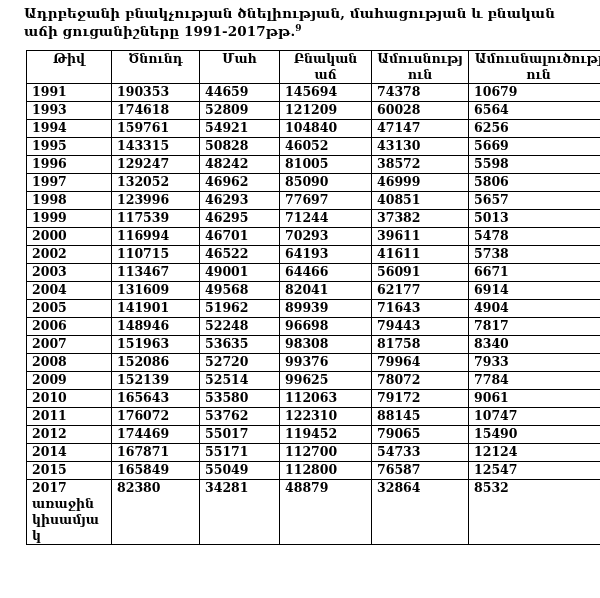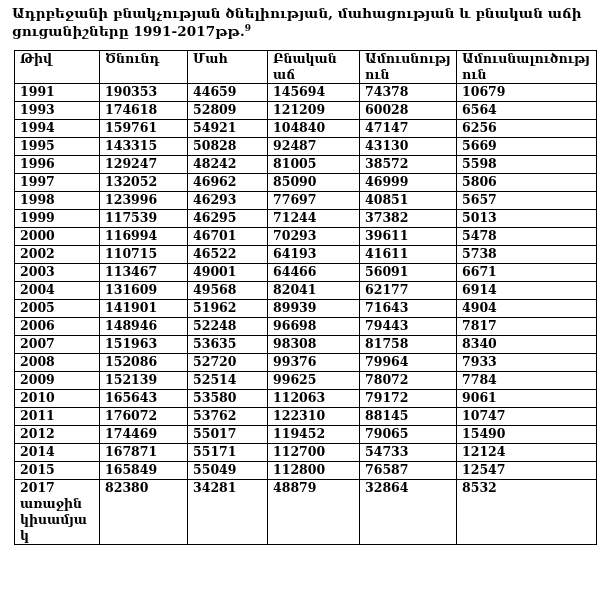--- a/index.html
+++ b/index.html
@@ -9,21 +9,21 @@
     width: 600px;
     height: 598px;
     overflow: hidden;
     font-family: "DejaVu Serif", "Liberation Serif", serif;
     color: #000000;
   }
   .page {
     width: 600px;
     height: 598px;
     box-sizing: border-box;
-    padding: 4px 8px 0 12px;
+    padding: 4px 8px 0 24px;
   }
   .doc-title {
     margin: 0 0 10px 0;
     max-width: 584px;
     font-size: 13.5px;
     font-weight: bold;
     line-height: 18px;
     letter-spacing: 0.1px;
   }
   .doc-title sup {
@@ -44,20 +44,21 @@
     font-size: 12.5px;
     font-weight: bold;
     line-height: 16px;
     text-align: left;
     vertical-align: top;
     overflow: hidden;
     word-wrap: break-word;
   }
   table.stats th {
     font-weight: bold;
+    text-align: center;
   }
   col.c1 { width: 85px; }
   col.c2 { width: 88px; }
   col.c3 { width: 80px; }
   col.c4 { width: 92px; }
   col.c5 { width: 97px; }
   col.c6 { width: 140px; }
 </style>
 </head>
 <body>
@@ -107,21 +108,21 @@
           <td>159761</td>
           <td>54921</td>
           <td>104840</td>
           <td>47147</td>
           <td>6256</td>
         </tr>
         <tr>
           <td>1995</td>
           <td>143315</td>
           <td>50828</td>
-          <td>92487</td>
+          <td>46052</td>
           <td>43130</td>
           <td>5669</td>
         </tr>
         <tr>
           <td>1996</td>
           <td>129247</td>
           <td>48242</td>
           <td>81005</td>
           <td>38572</td>
           <td>5598</td>

